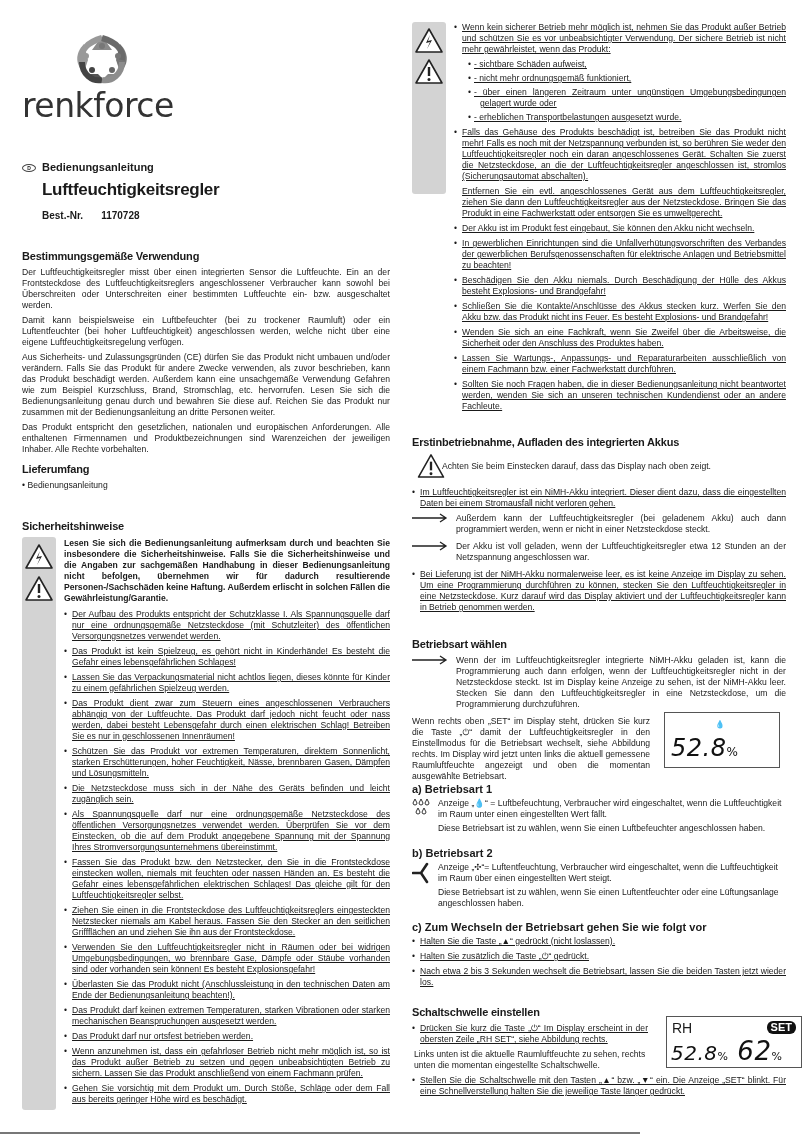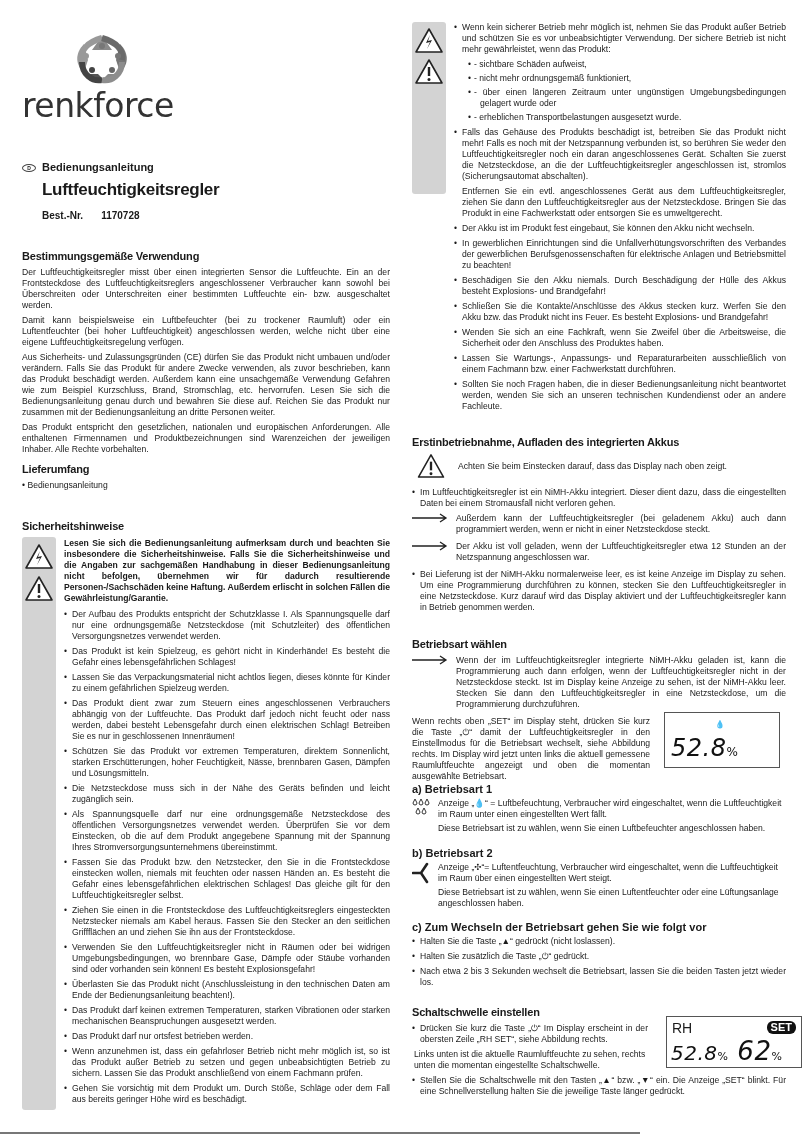--- a/index.html
+++ b/index.html
@@ -17,21 +17,21 @@
   .doc-title { position: absolute; left: 42px; top: 184px; font-weight: bold; font-size: 17px; letter-spacing: -0.3px; }
   .order { position: absolute; left: 42px; top: 210px; font-weight: bold; font-size: 10px; }
   .order span + span { margin-left: 18px; }
 
   h2 { font-size: 11px; font-weight: bold; line-height: 16px; letter-spacing: -0.2px; margin-bottom: 3px; }
   h3 { font-size: 11px; font-weight: bold; line-height: 14px; margin-bottom: 2px; }
   p.j { text-align: justify; margin-bottom: 4px; }
   .safety-bar { position: absolute; left: 0; width: 34px; background: #d3d3d3; border-radius: 3px; }
   .warn-ico { position: absolute; width: 30px; height: 27px; }
   .blist { list-style: none; }
-  .blist li { position: relative; padding-left: 8px; text-align: justify; margin-bottom: 4px; }
+  .blist li { position: relative; padding-left: 8px; text-align: justify; margin-bottom: 4px; text-decoration: underline; }
   .blist li::before { content: "•"; position: absolute; left: 0; top: 0; }
   .dlist { list-style: none; padding-left: 12px; }
   .dlist li { text-align: justify; margin-bottom: 3px; padding-left: 6px; text-indent: -6px; }
 
   .arrow-row { position: relative; padding-left: 44px; text-align: justify; margin-bottom: 6px; }
   .arrow-ico { position: absolute; left: 0; top: 0; width: 36px; height: 10px; }
 
   .lcd { position: absolute; border: 1px solid #555; background: #fff; }
   .seg { font-family: "DejaVu Sans", sans-serif; font-style: italic; font-weight: normal; letter-spacing: 0.5px; color: #111; }
   .set-pill { background: #111; color: #fff; font-weight: bold; border-radius: 6px; padding: 0 4px; font-size: 11px; line-height: 13px; }
@@ -158,21 +158,21 @@
   </div>
 
   <div class="abs" style="top:434px; left:0; width:374px;">
     <h2>Erstinbetriebnahme, Aufladen des integrierten Akkus</h2>
     <div style="position:relative; height:26px; margin-top:2px;">
       <svg style="position:absolute; left:4px; top:0; width:30px; height:26px;" viewBox="0 0 30 27">
         <path d="M15,2 L28,25 L2,25 Z" fill="#fff" stroke="#222" stroke-width="1.6" stroke-linejoin="round"></path>
         <rect x="13.8" y="9" width="2.4" height="9" fill="#222"></rect>
         <circle cx="15" cy="21.5" r="1.5" fill="#222"></circle>
       </svg>
-      <div style="position:absolute; left:46px; top:8px;">Achten Sie beim Einstecken darauf, dass das Display nach oben zeigt.</div>
+      <div style="position:absolute; left:30px; top:8px;">Achten Sie beim Einstecken darauf, dass das Display nach oben zeigt.</div>
     </div>
     <ul class="blist" style="margin-top:8px;">
       <li>Im Luftfeuchtigkeitsregler ist ein NiMH-Akku integriert. Dieser dient dazu, dass die eingestellten Daten bei einem Stromausfall nicht verloren gehen.</li>
     </ul>
     <div class="arrow-row">
       <svg class="arrow-ico" viewBox="0 0 36 10">
           <path d="M0,5 L33,5 M28,1 L34,5 L28,9" stroke="#222" stroke-width="1.3" fill="none"></path>
         </svg>
       <span>Außerdem kann der Luftfeuchtigkeitsregler (bei geladenem Akku) auch dann programmiert werden, wenn er nicht in einer Netzsteckdose steckt.</span>
     </div>

